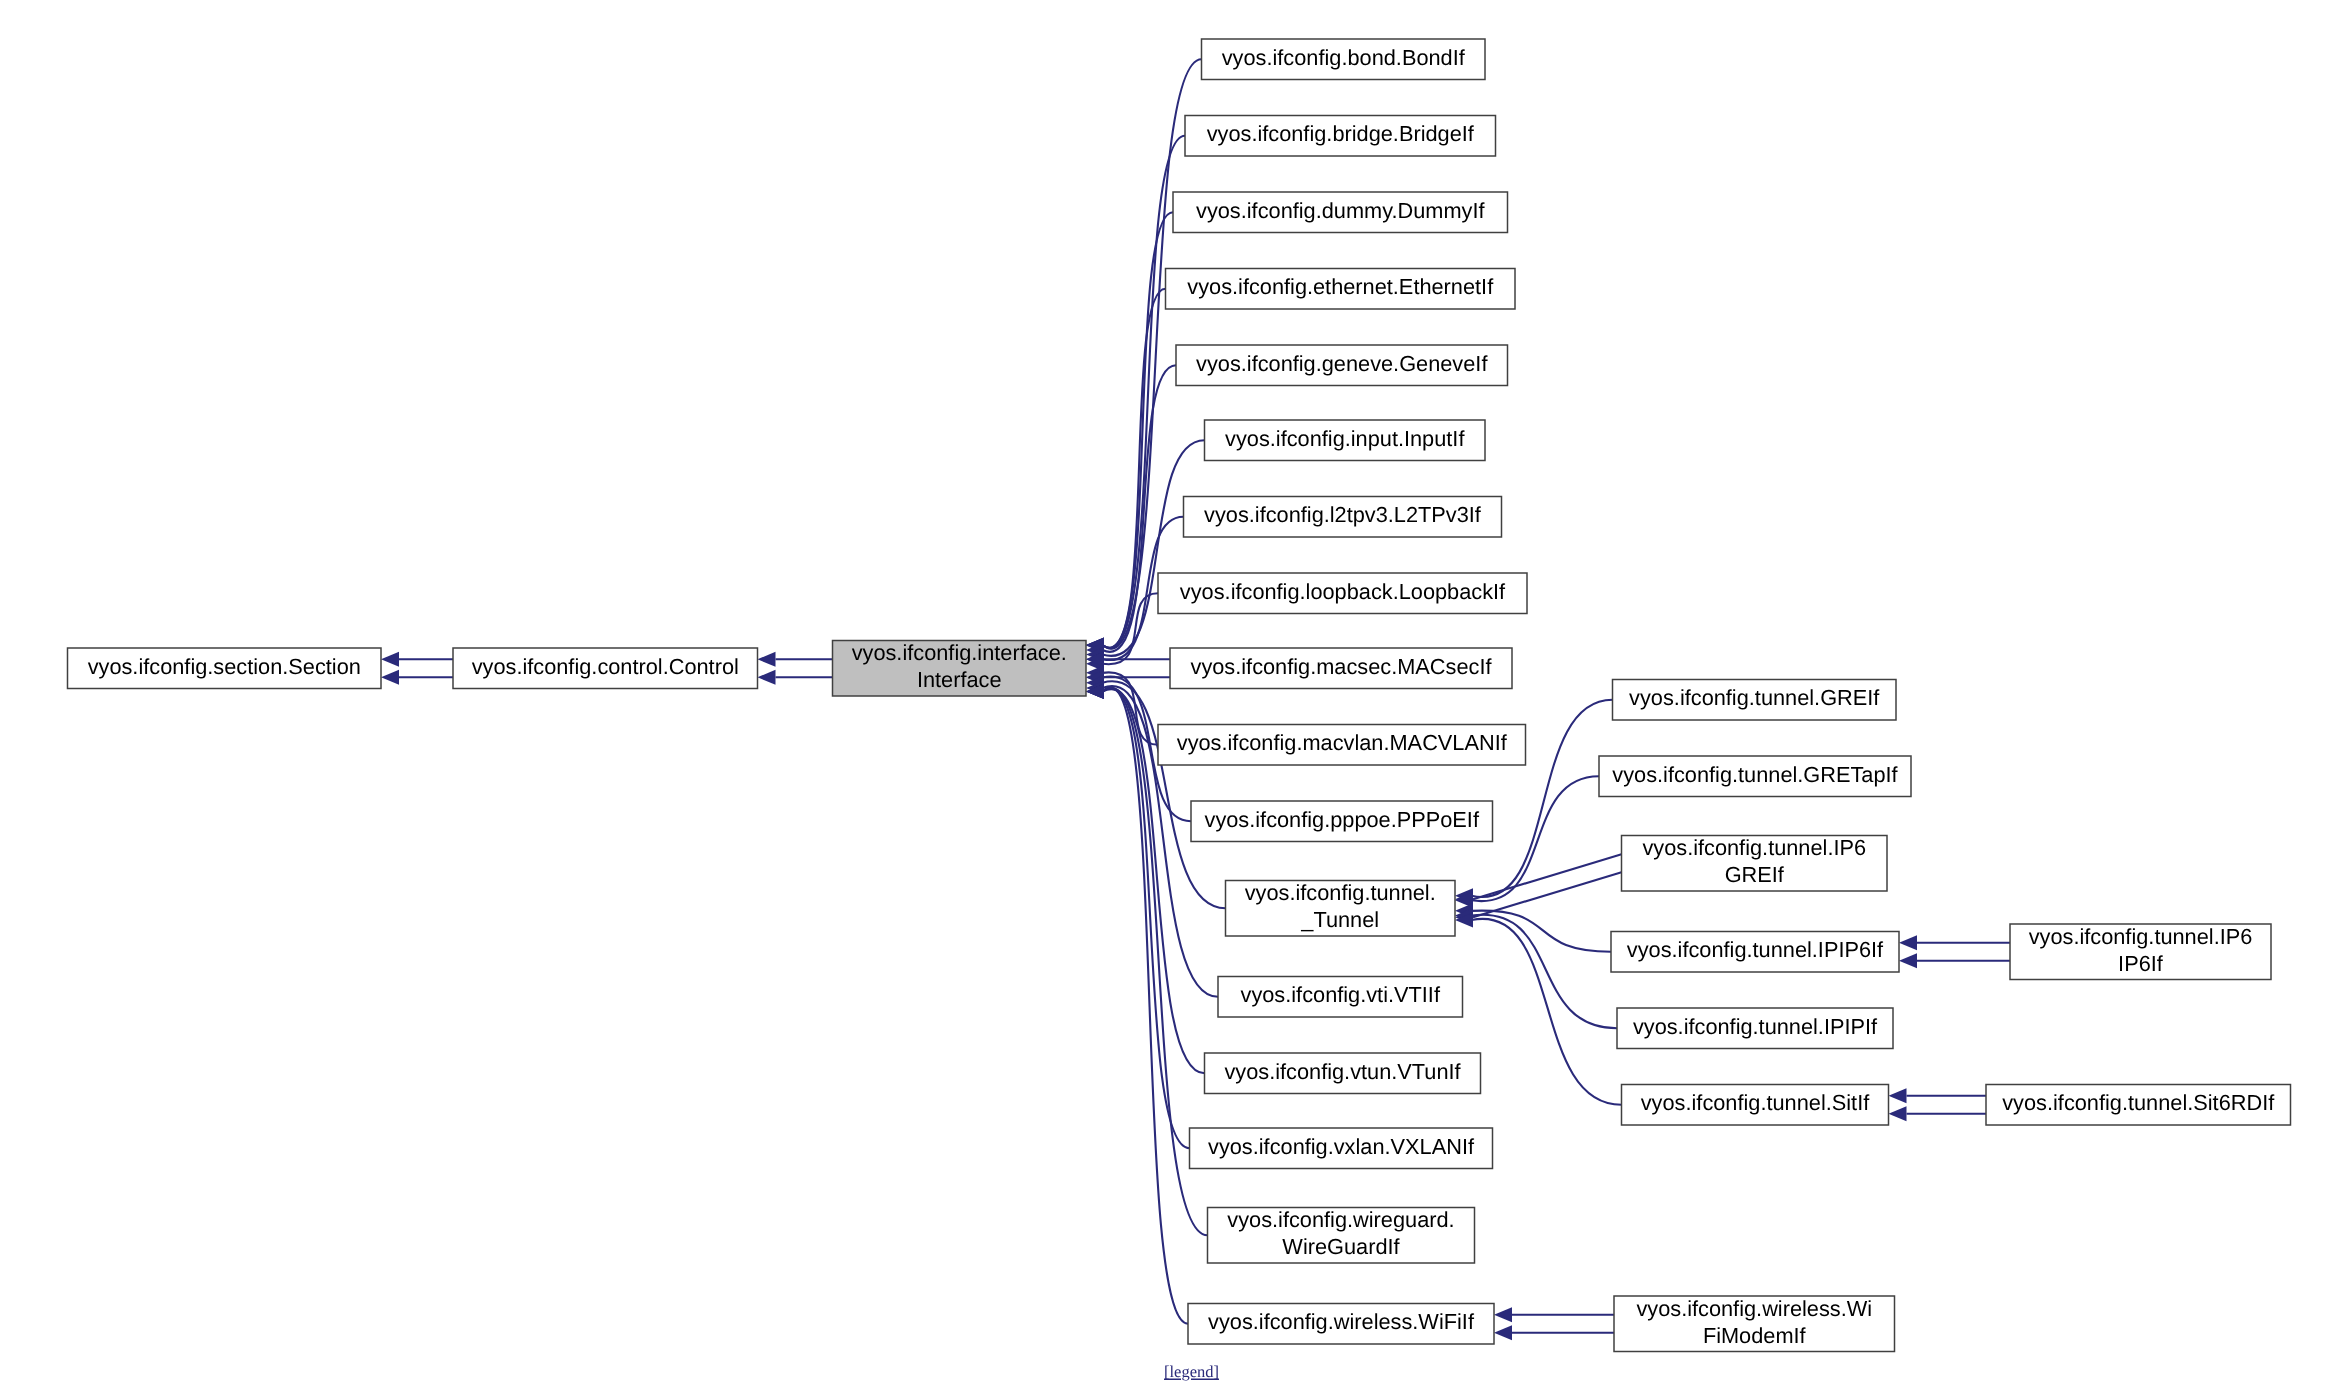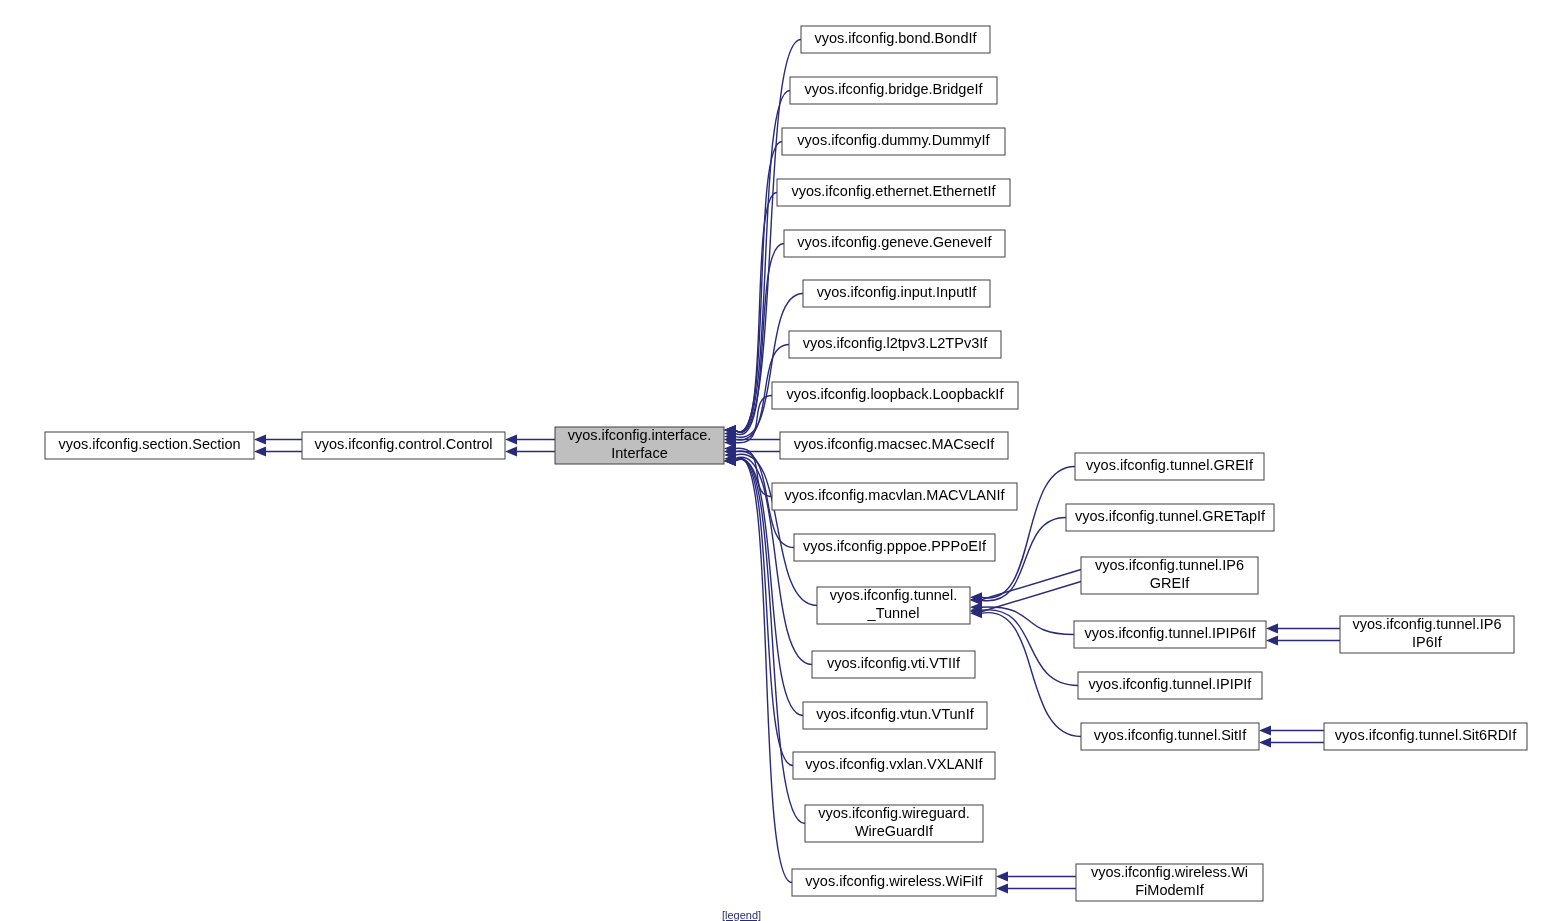--- a/index.html
+++ b/index.html
@@ -47,23 +47,23 @@
     fill: none;
     stroke: #2a2a7a;
     stroke-width: 1.4;
   }
   .edge-arrow {
     fill: #2a2a7a;
     stroke: none;
   }
   .legend-link {
     position: absolute;
-    left: 722px;
+    left: 776px;
     top: 909px;
-    font-family: Liberation Sans, sans-serif;
+    font-family: Liberation Serif, serif;
     font-size: 11px;
     color: #2a2a7a;
     text-decoration: underline;
     cursor: pointer;
     line-height: 12px;
     overflow: hidden;
     height: 12px;
   }
 </style>
 </head>

